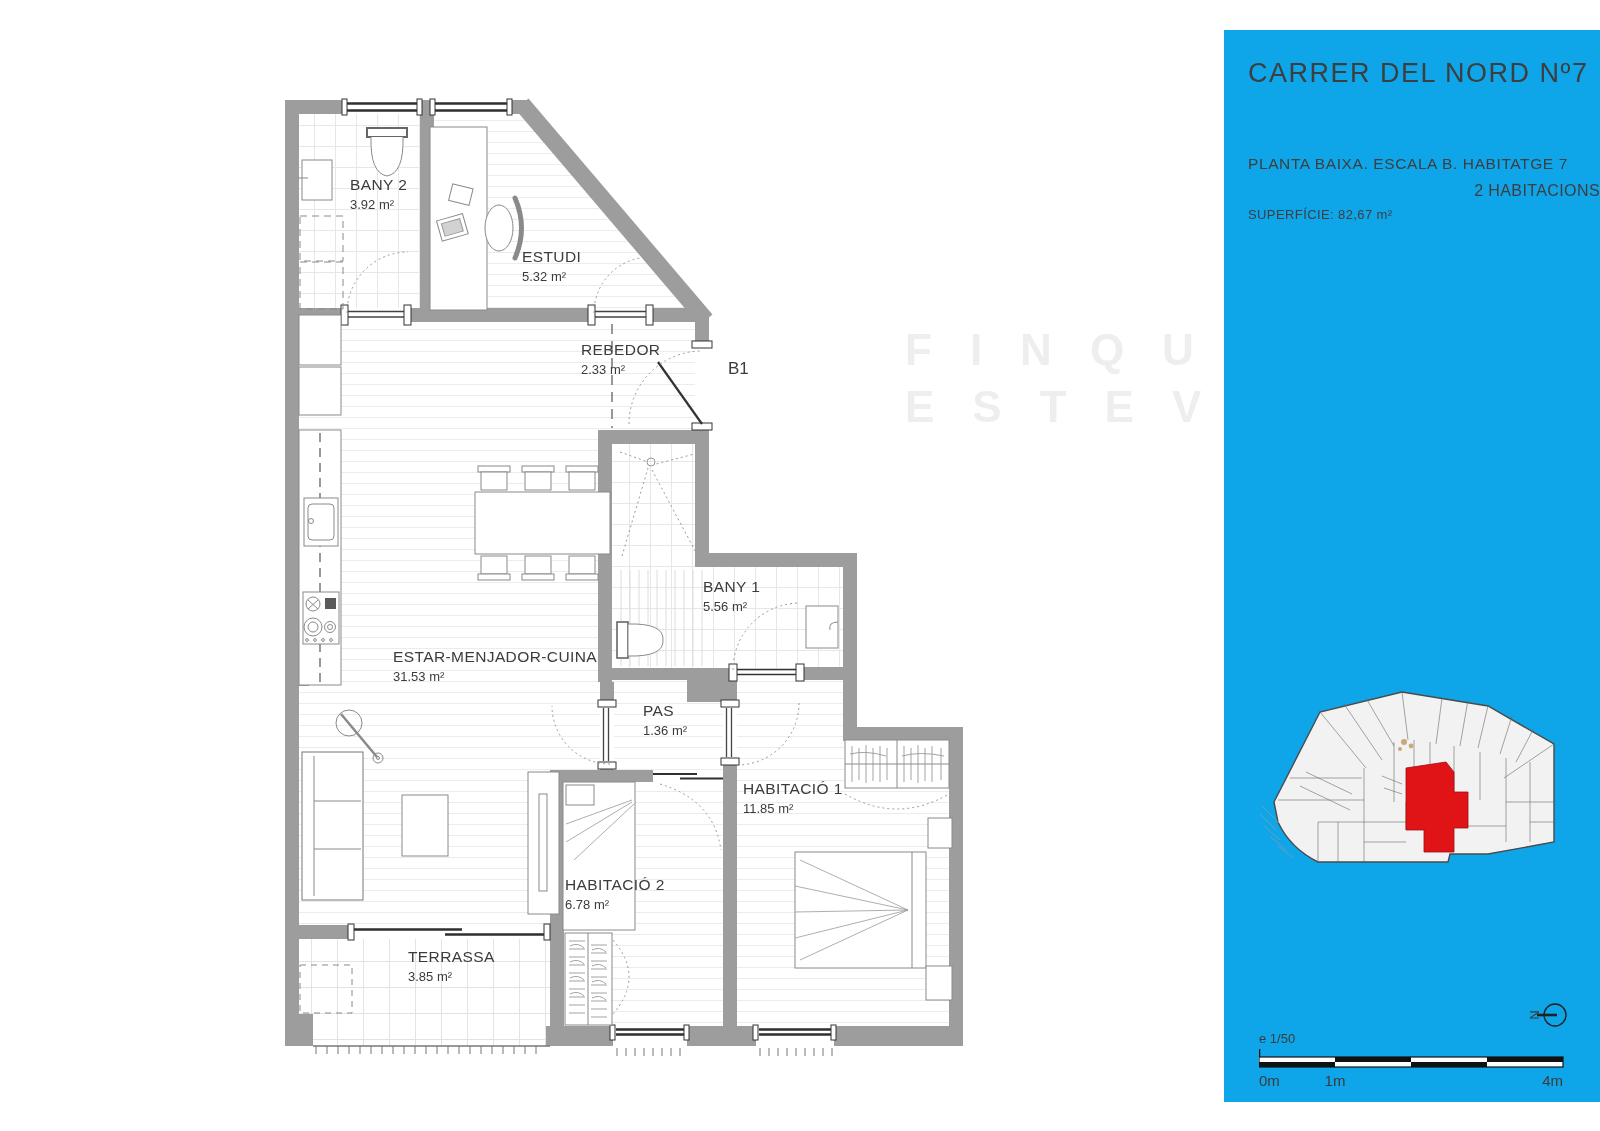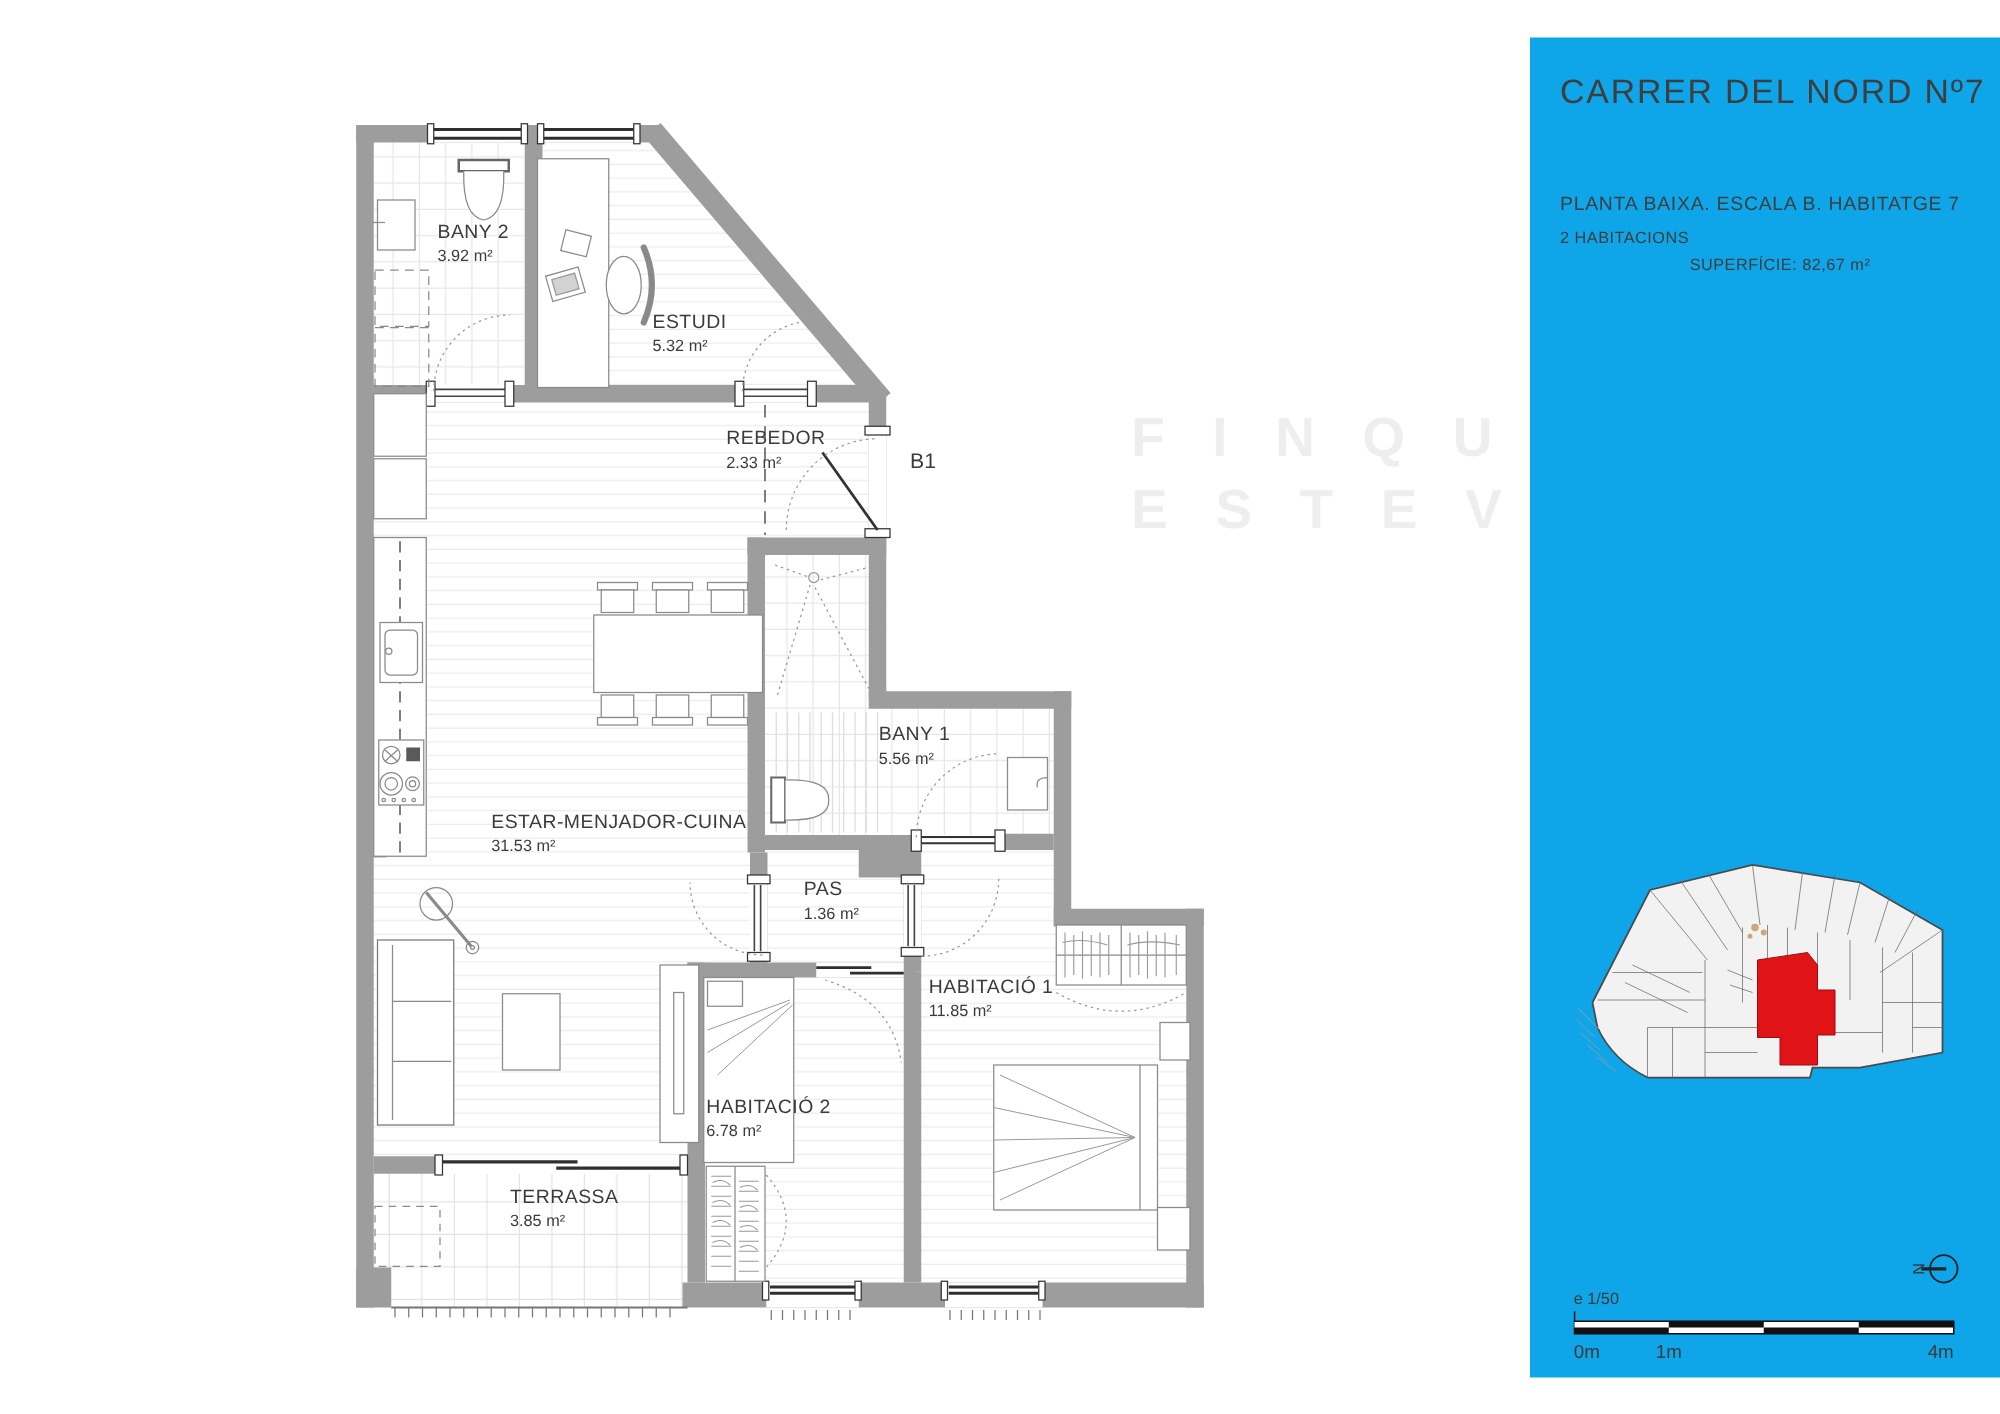--- a/index.html
+++ b/index.html
@@ -10,22 +10,22 @@
   svg text{font-family:"Liberation Sans", sans-serif;fill:#3b3b3b;}
   .room-name{font-size:15.5px;letter-spacing:.4px;}
   .room-area{font-size:13px;}
   .wm{font-size:44px;letter-spacing:38px;fill:#b5b5b5;opacity:.22;font-weight:bold;}
   
   #sidebar{position:absolute;left:1208px;top:30px;width:376px;height:1072px;
            background:#0ea5e9;margin-left:16px;}
   #panel-title{margin:28px 0 0 24px;font-size:27px;letter-spacing:1.5px;color:#3e3e3e;}
   #panel-sub{margin:66px 0 0 24px;color:#3e3e3e;}
   #panel-sub .l1{font-size:15.5px;letter-spacing:.6px;}
-  #panel-sub .l2{font-size:13px;margin-top:9px;letter-spacing:.4px;}
-  #panel-sub .l3{font-size:13px;margin-top:7px;letter-spacing:.4px;text-align:center;}
+  #panel-sub .l2{font-size:16px;margin-top:9px;letter-spacing:.4px;text-align:right;}
+  #panel-sub .l3{font-size:13px;margin-top:7px;letter-spacing:.4px;}
   #key-plan{position:absolute;left:30px;top:650px;}
   #panel-bottom{position:absolute;left:35px;top:955px;}
 </style>
 </head>
 <body>
 
 <div id="sheet">
 
 <svg id="plan-svg" width="1208" height="1131" viewBox="0 0 1208 1131">
   <defs>

